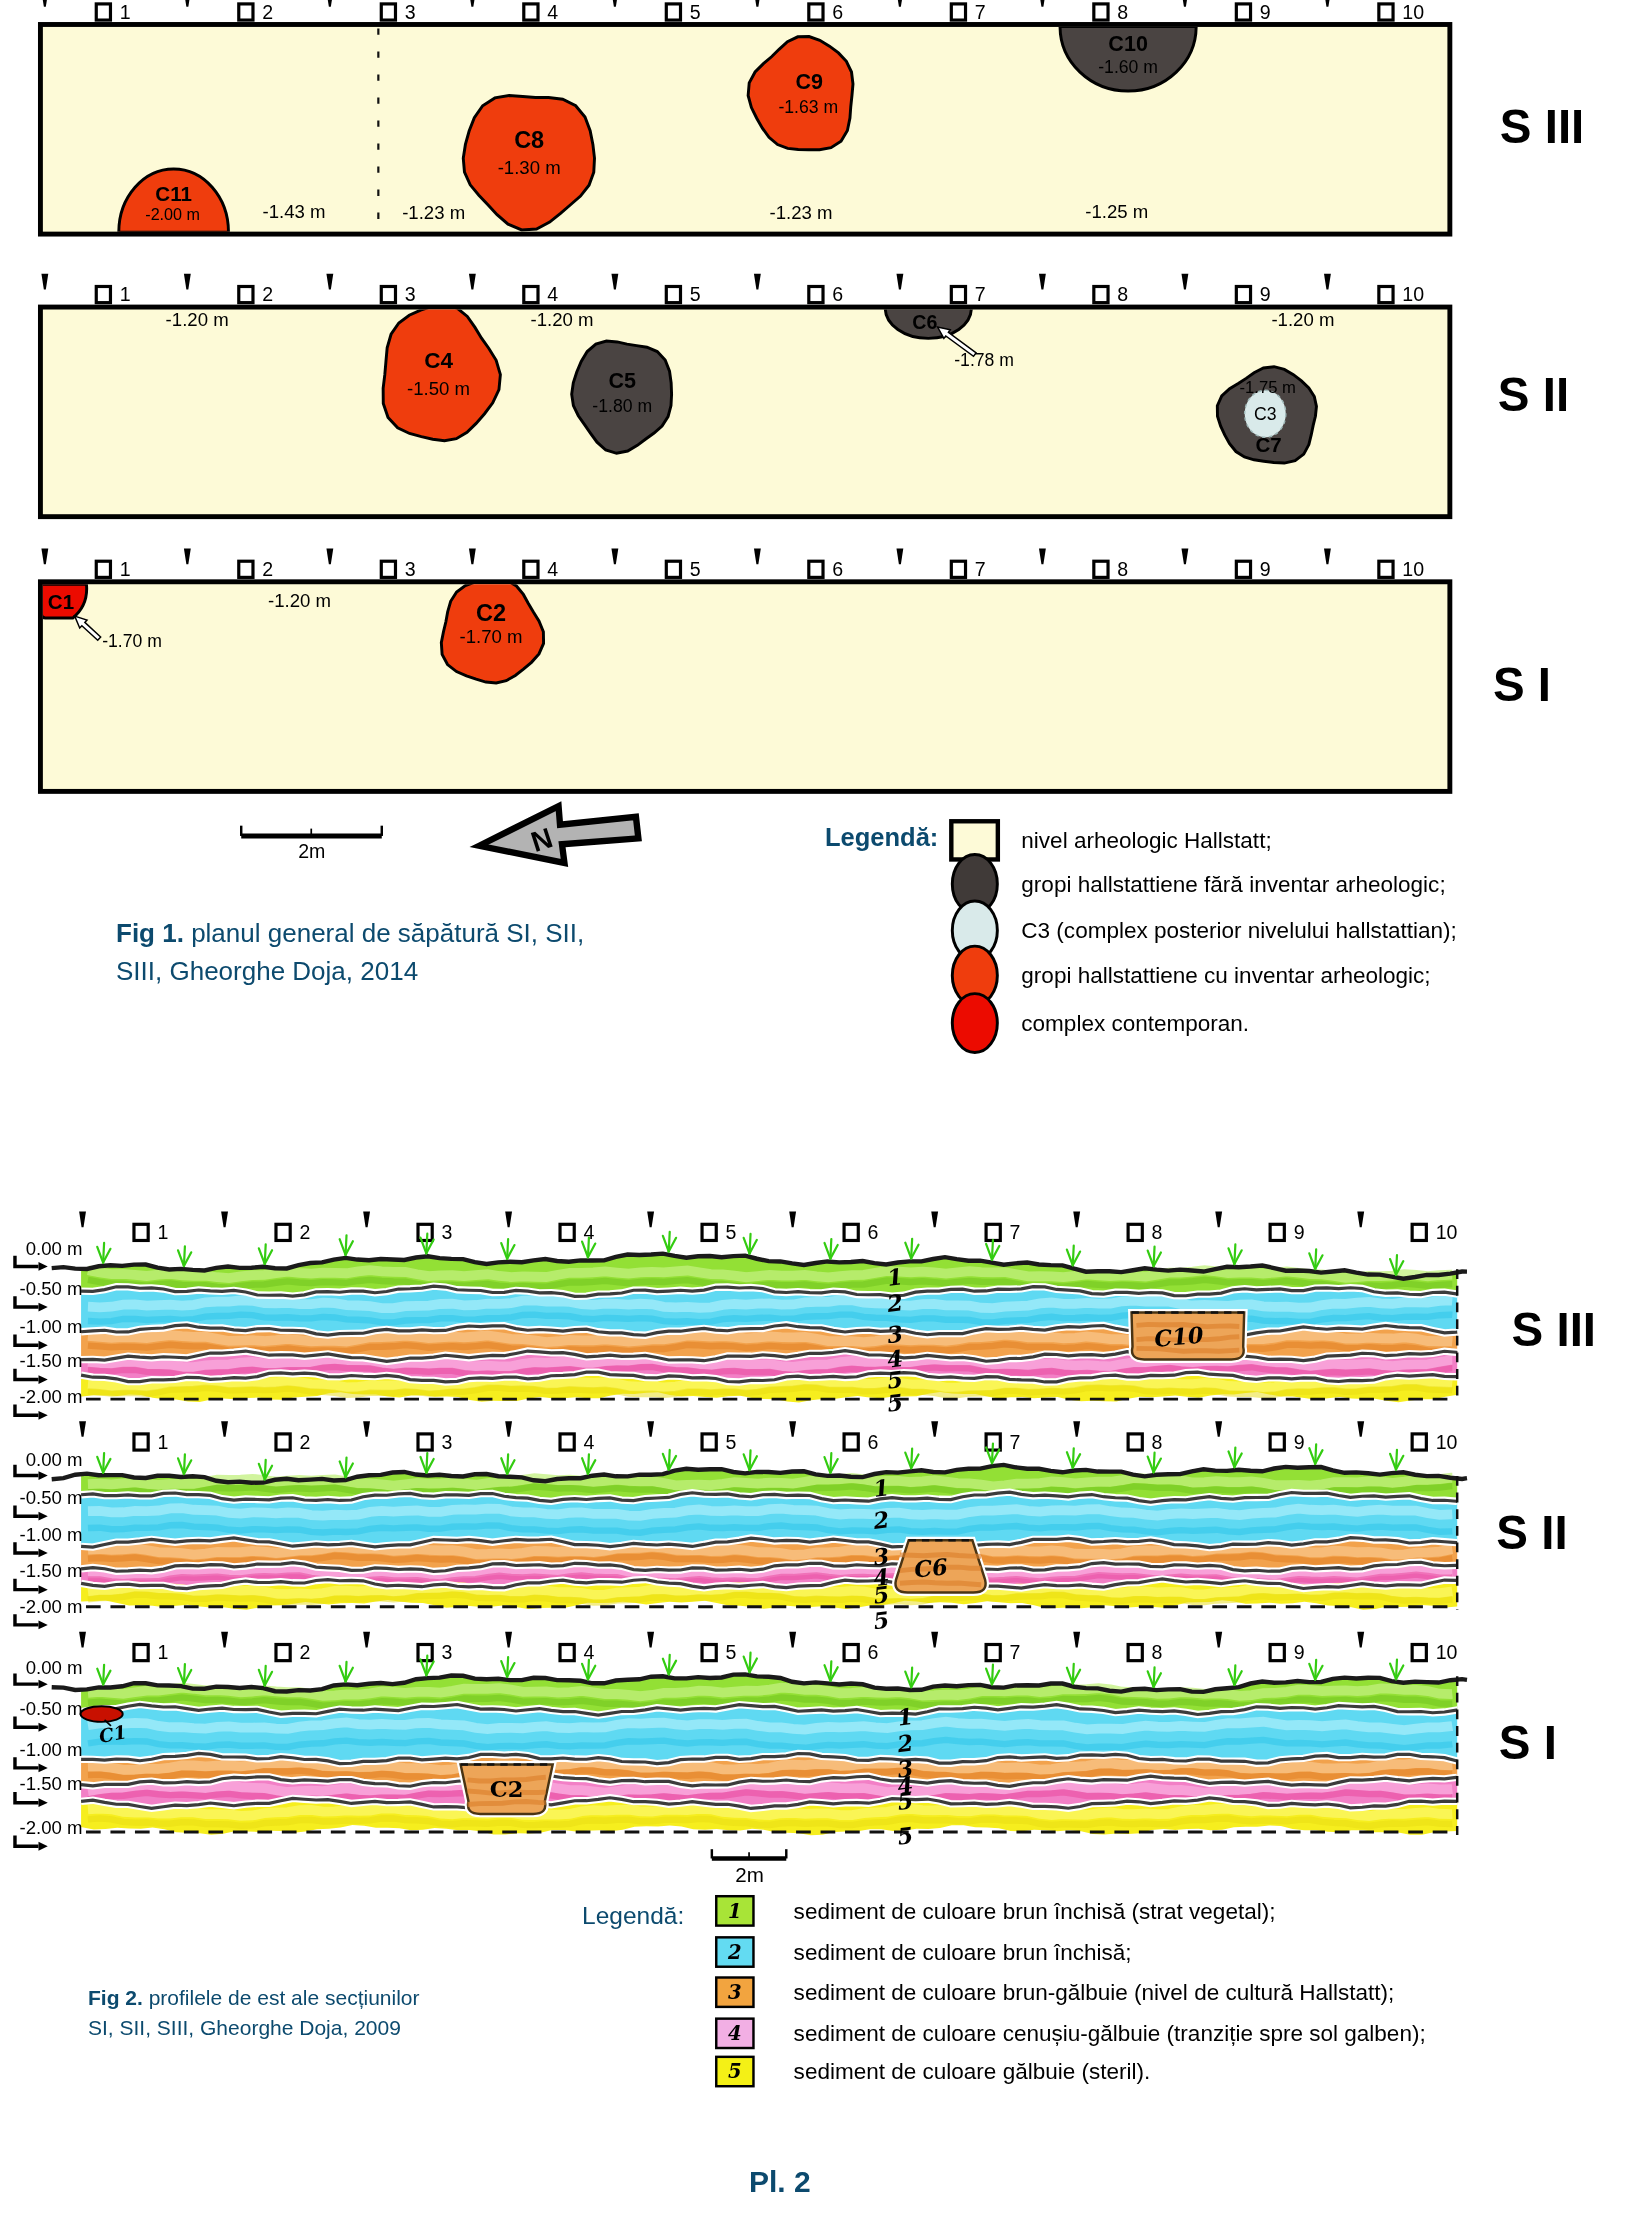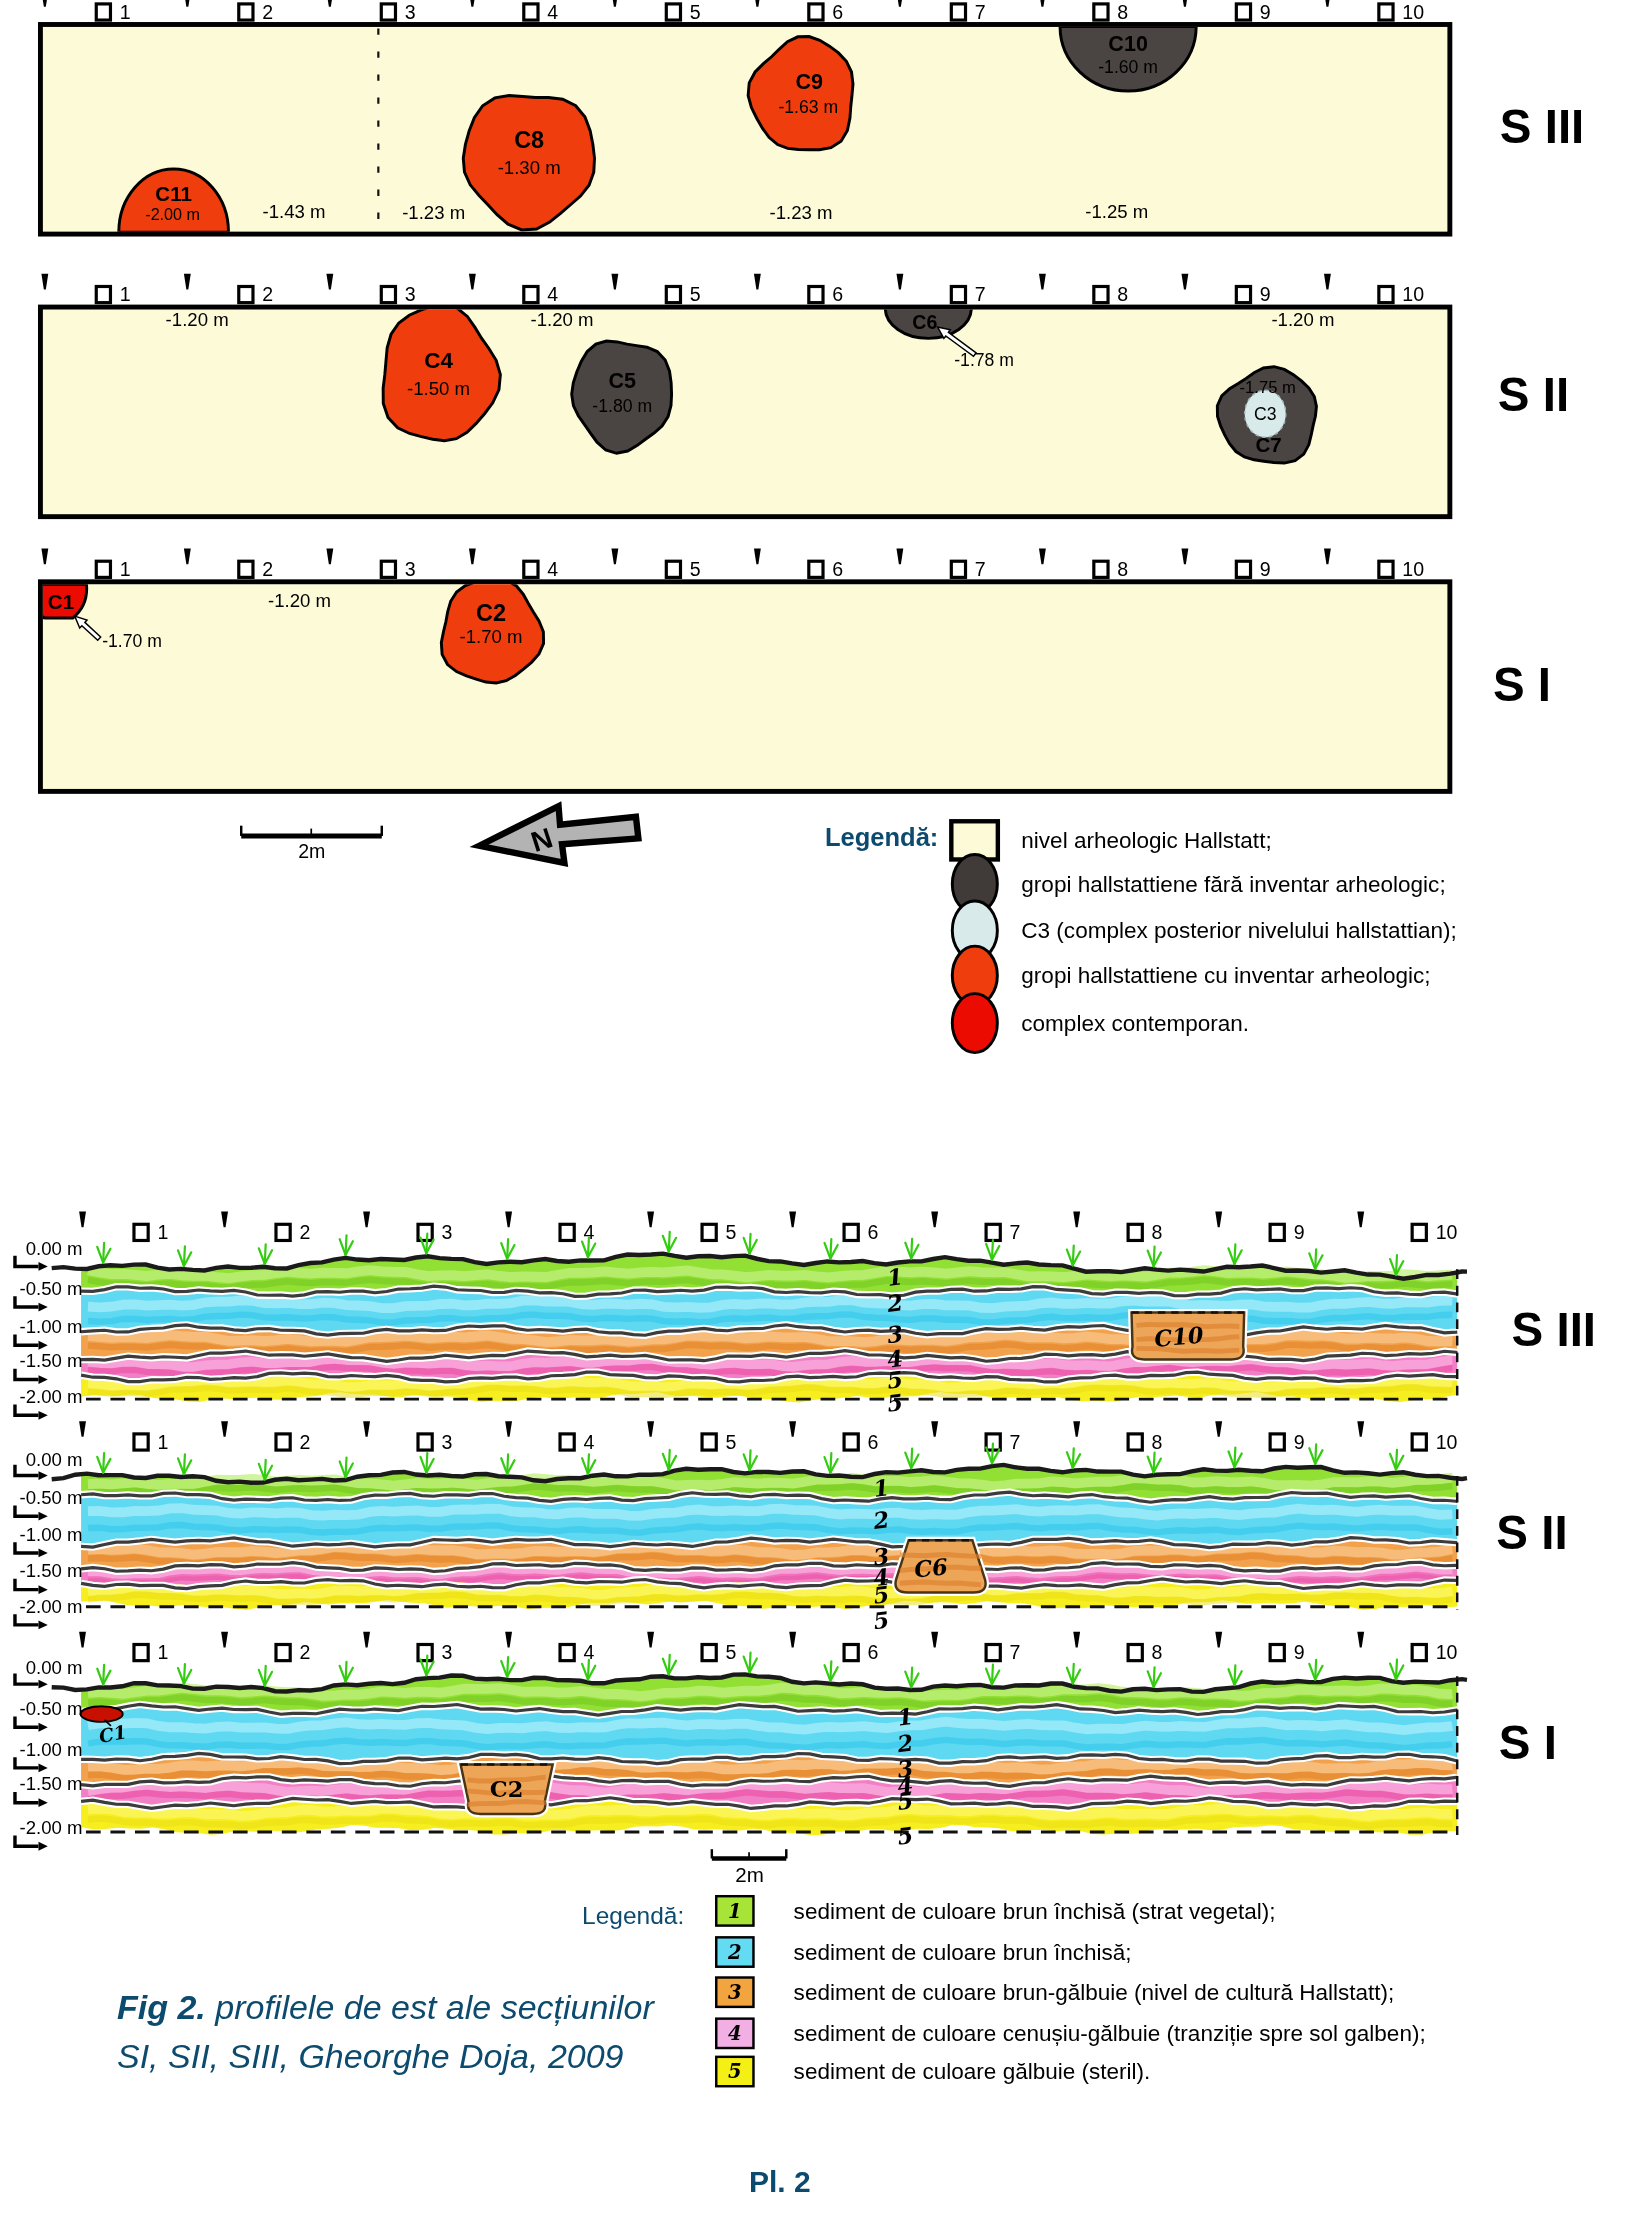--- a/index.html
+++ b/index.html
@@ -635,25 +635,29 @@
         <text x="1620" y="4084" font-size="46" text-anchor="start" fill="#000" font-family="'Liberation Sans',sans-serif" font-weight="normal">sediment de culoare brun-gălbuie (nivel de cultură Hallstatt);</text>
         <rect x="1462" y="4122" width="76" height="60" fill="#F2AFE4" stroke="#000" stroke-width="5"></rect>
         <text x="1500" y="4166" font-size="40" text-anchor="middle" fill="#000" font-family="'DejaVu Serif',serif" font-weight="bold" font-style="italic">4</text>
         <text x="1620" y="4168" font-size="46" text-anchor="start" fill="#000" font-family="'Liberation Sans',sans-serif" font-weight="normal">sediment de culoare cenușiu-gălbuie (tranziție spre sol galben);</text>
         <rect x="1462" y="4200" width="76" height="60" fill="#F4F016" stroke="#000" stroke-width="5"></rect>
         <text x="1500" y="4244" font-size="40" text-anchor="middle" fill="#000" font-family="'DejaVu Serif',serif" font-weight="bold" font-style="italic">5</text>
         <text x="1620" y="4246" font-size="46" text-anchor="start" fill="#000" font-family="'Liberation Sans',sans-serif" font-weight="normal">sediment de culoare gălbuie (steril).</text>
       </g>
     </svg>
 
+  <div class="ov cap" style="left:116px;top:915px;">
+    <b>Fig 1.</b><span> planul general de săpătură SI, SII,</span><br>
+    <span>SIII, Gheorghe Doja, 2014</span>
+  </div>
 
   <div class="ov legend-title" style="left:825px;top:823px;font-weight:bold;">Legendă:</div>
 
   <div class="ov legend-title" style="left:582px;top:1902px;font-size:24.5px;">Legendă:</div>
 
-  <div class="ov cap" style="left:117px;top:1983px;font-size:34px;font-style:italic;">
+  <div class="ov cap" style="left:88px;top:1983px;font-size:21px;">
     <b>Fig 2.</b><span> profilele de est ale secțiunilor</span><br>
     <span> SI, SII, SIII, Gheorghe Doja, 2009</span>
   </div>
 
   <div class="ov plate" style="left:749px;top:2165px;">Pl. 2</div>
 </div>
 
 
 </body></html>

